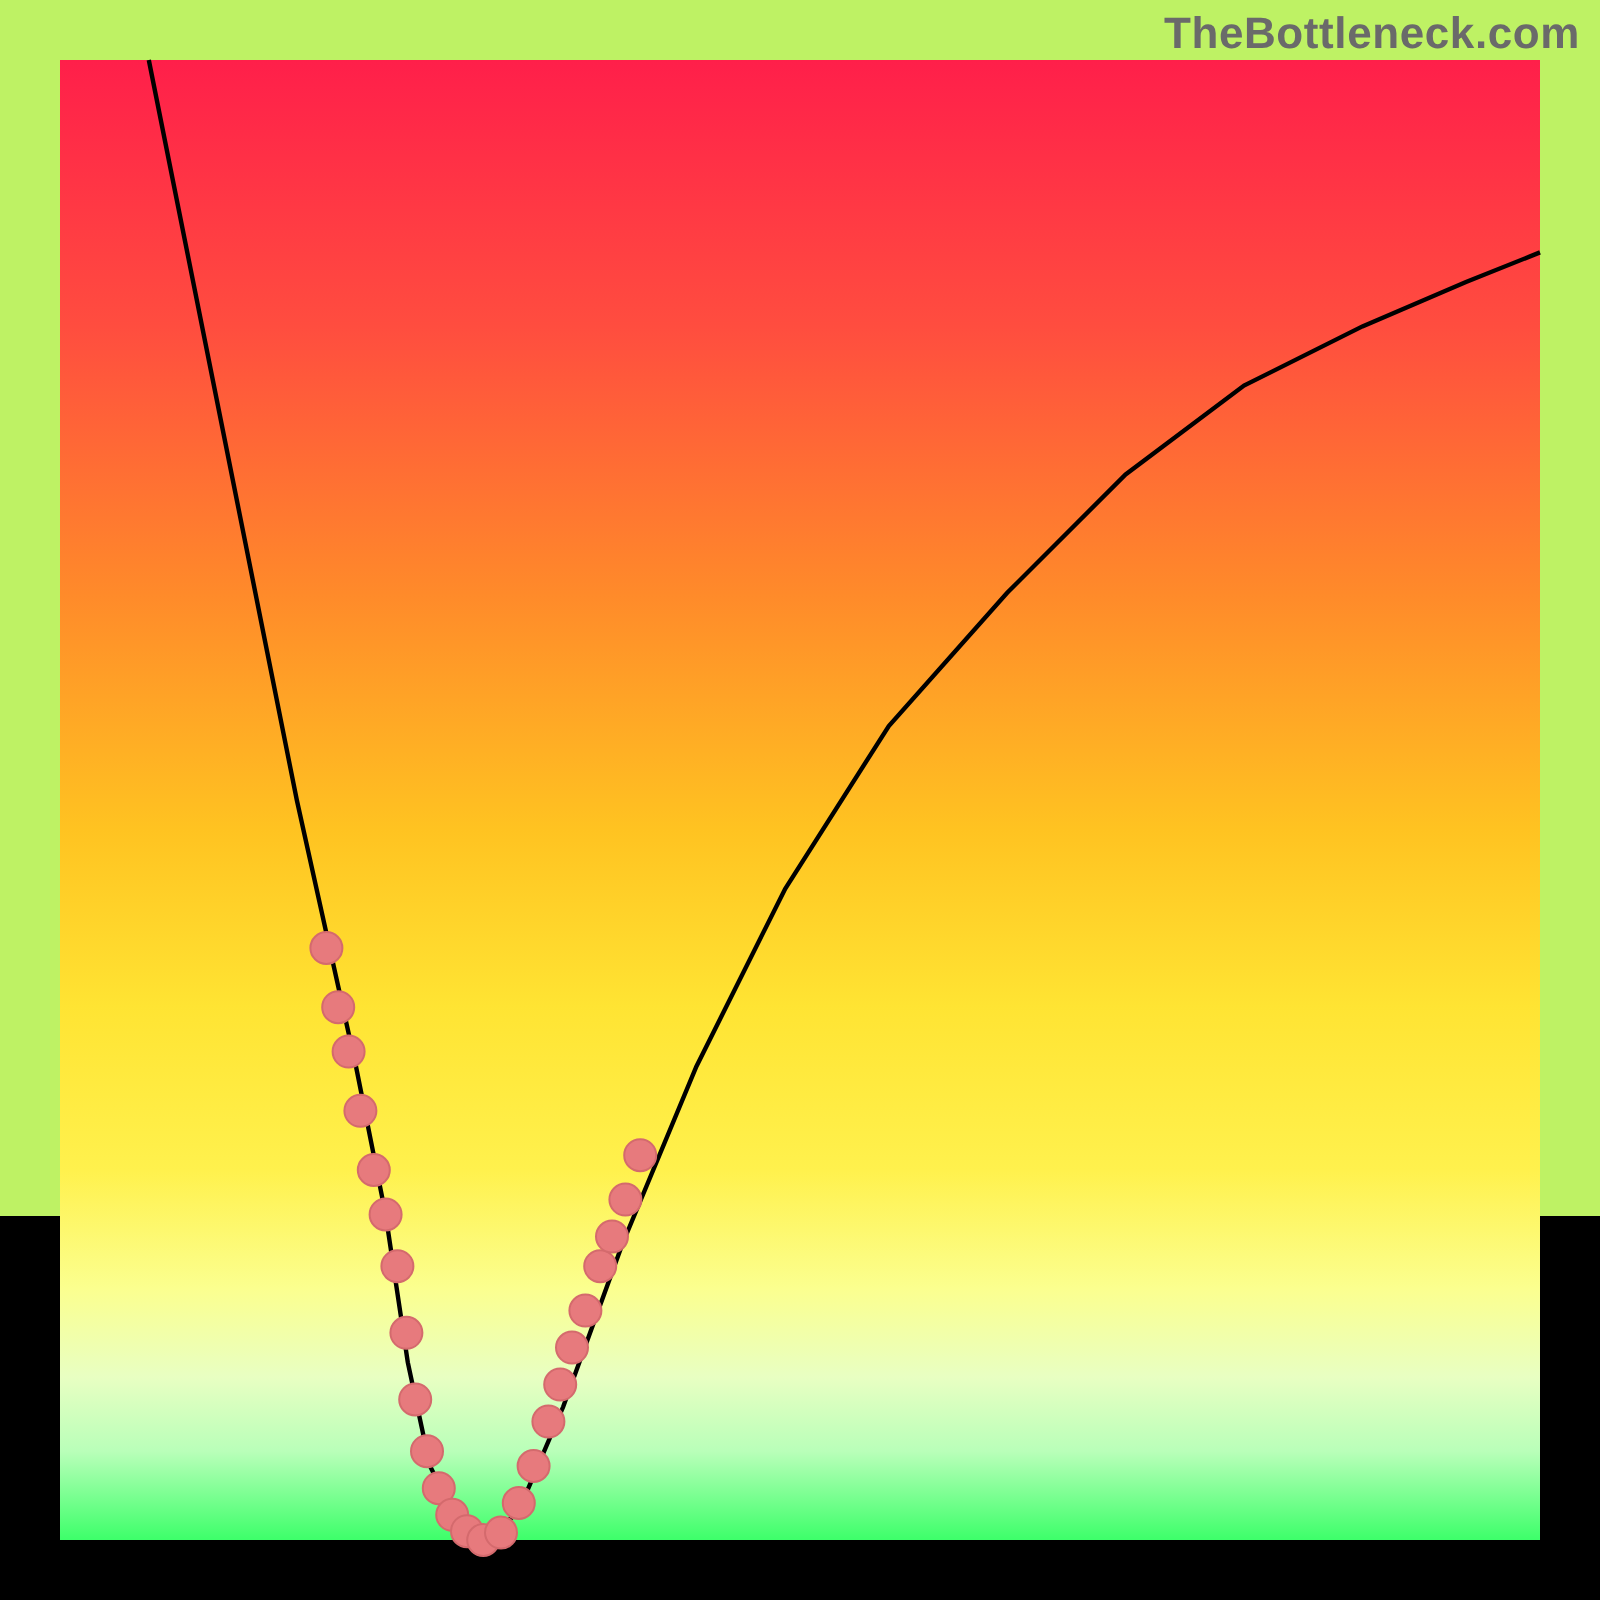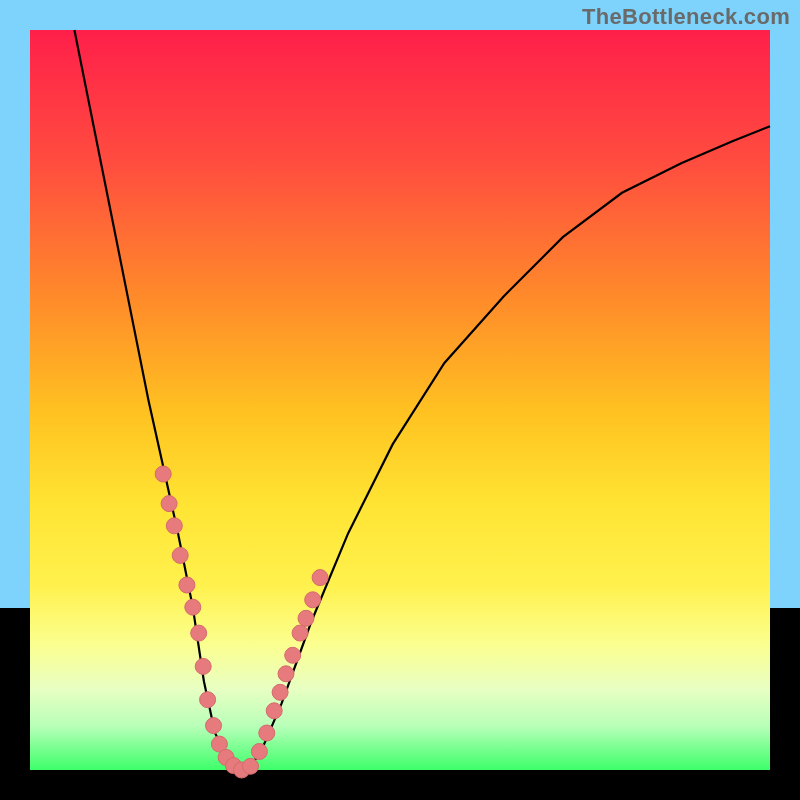--- a/index.html
+++ b/index.html
@@ -9,21 +9,21 @@
     height: 800px;
     background: #000;
     overflow: hidden;
   }
   .frame {
     position: absolute;
     left: 0;
     top: 0;
     width: 800px;
     height: 608px;
-    background: #7dd3fc;
+    background: #bef264;
   }
   .plot {
     position: absolute;
     left: 30px;
     top: 30px;
     width: 740px;
     height: 740px;
     background: linear-gradient(to bottom,
       #ff1f4a 0%,
       #ff4d3f 18%,

